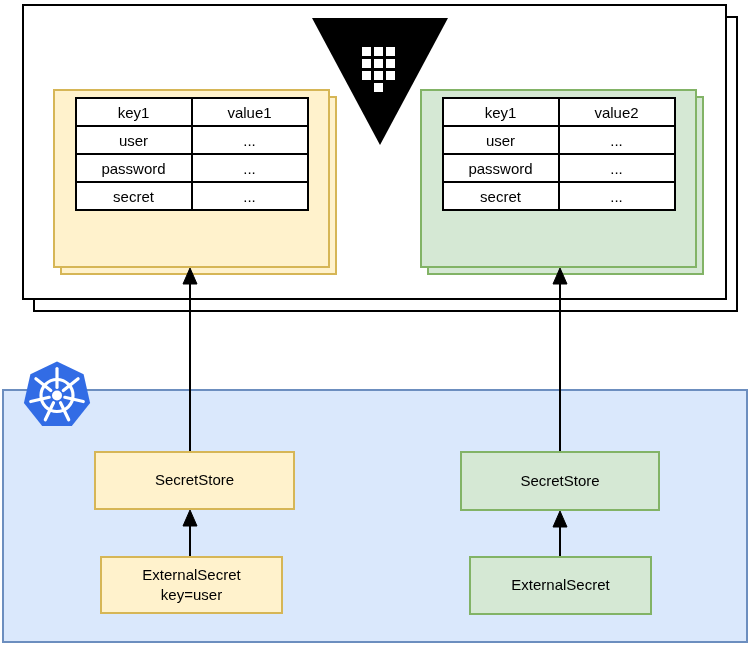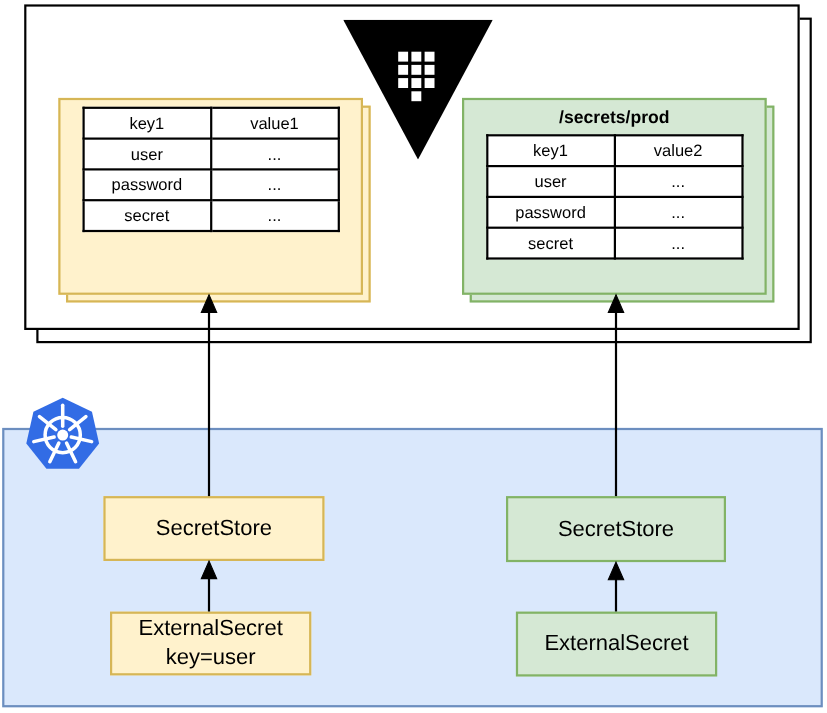--- a/index.html
+++ b/index.html
@@ -35,21 +35,21 @@
     position:absolute;left:2px;top:389px;width:746px;height:254px;box-sizing:border-box;
     background:var(--blue-fill,#DAE8FC);border:2px solid var(--blue-border,#6C8EBF);
   }
   .logo{position:absolute;}
   .vault-logo{left:312px;top:18px;width:136px;height:127px;}
   .k8s-logo{left:21px;top:360px;width:72px;height:71px;}
 
   
   .node{
     position:absolute;box-sizing:border-box;display:flex;flex-direction:column;
-    align-items:center;justify-content:center;font-size:20px;line-height:1.35;
+    align-items:center;justify-content:center;font-size:15px;line-height:1.35;
   }
   .node.yellow-node{background:var(--yellow-fill,#FFF2CC);border:2px solid var(--yellow-border,#D6B656);}
   .node.green-node{background:var(--green-fill,#D5E8D4);border:2px solid var(--green-border,#82B366);}
   .ss-dev{left:94px;top:451px;width:201px;height:59px;}
   .ss-prod{left:460px;top:451px;width:200px;height:60px;}
   .es-dev{left:100px;top:556px;width:183px;height:58px;}
   .es-prod{left:469px;top:556px;width:183px;height:59px;}
   .bold{font-weight:normal;}
 
   
@@ -103,21 +103,20 @@
           <td>...</td>
         </tr>
       </tbody>
         </table>
     </div>
   </div>
 
   <div class="stack card-stack green prod-card">
     <div class="back"></div>
     <div class="front">
-      <div class="card-title">/secrets/prod</div>
       <table class="kv">
         <tbody>
             <tr>
           <td>key1</td>
           <td>value2</td>
         </tr>
         <tr>
           <td>user</td>
           <td>...</td>
         </tr>

